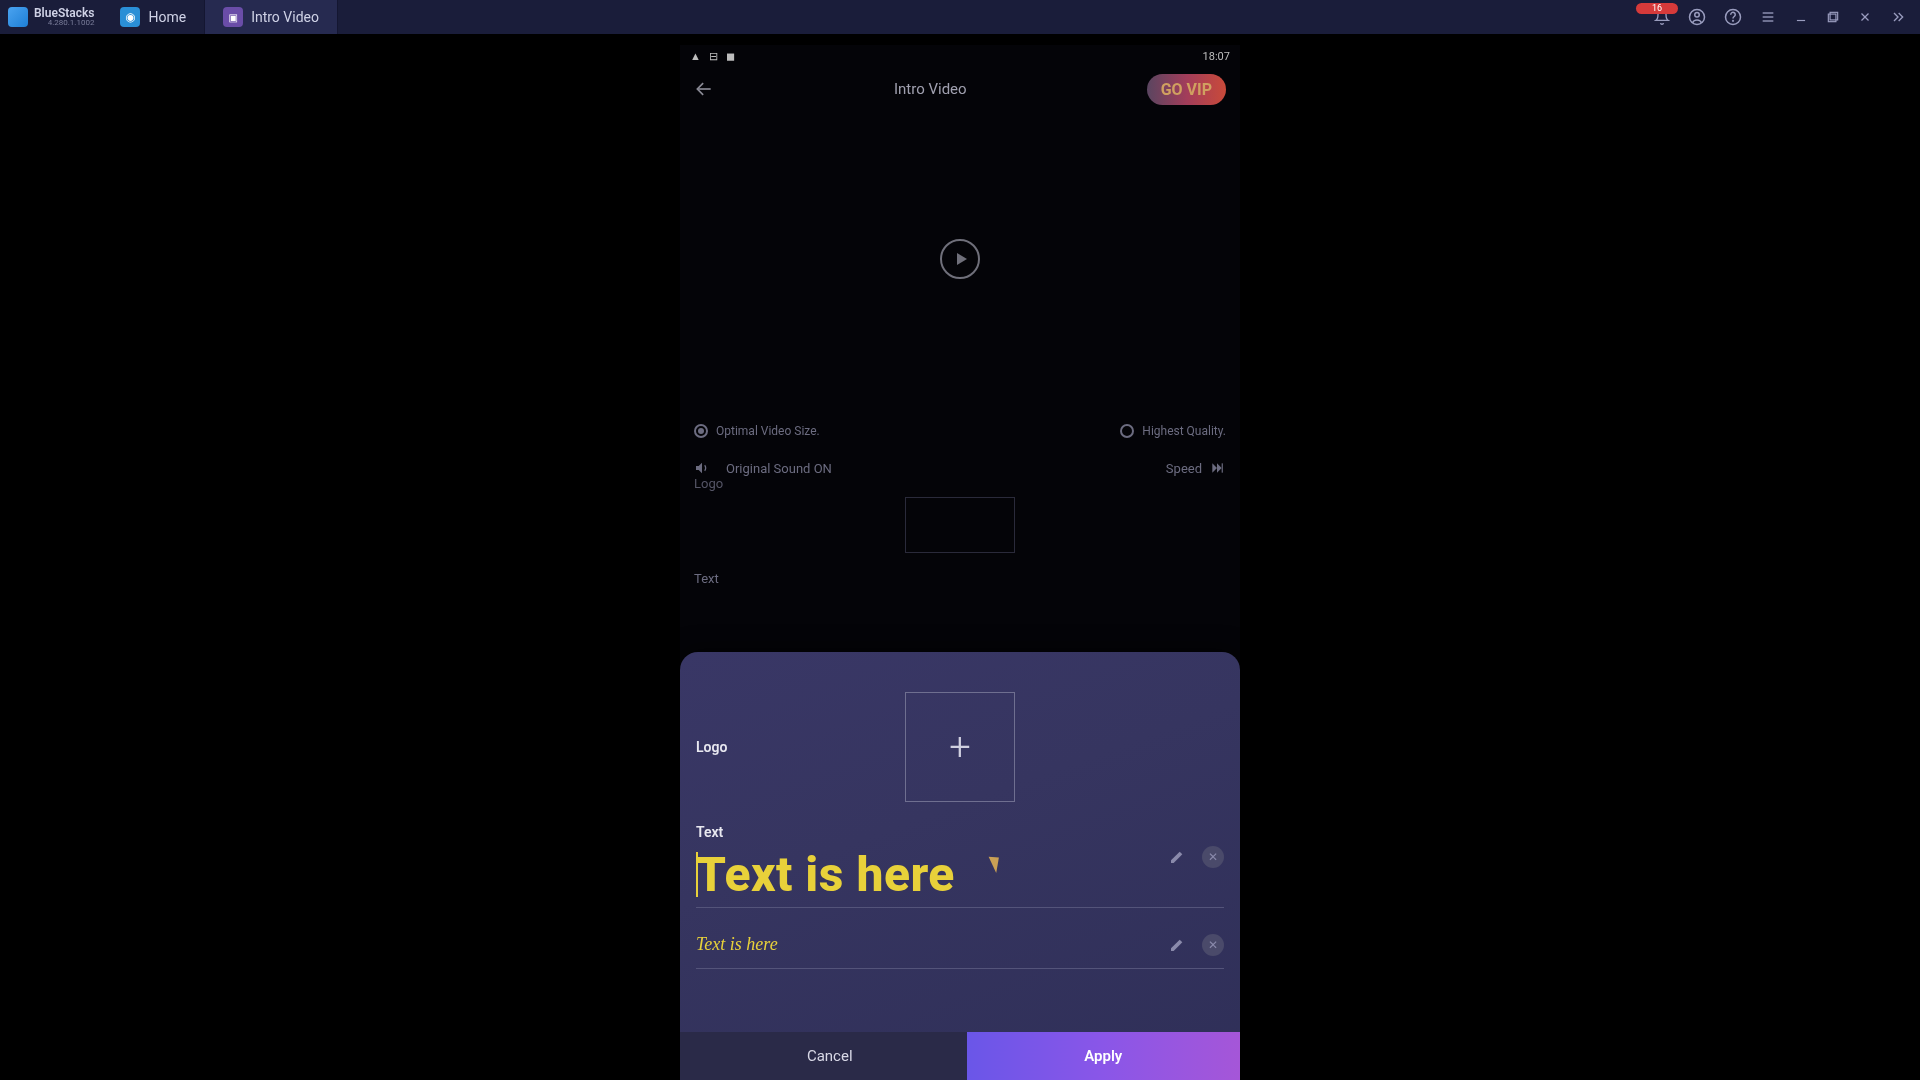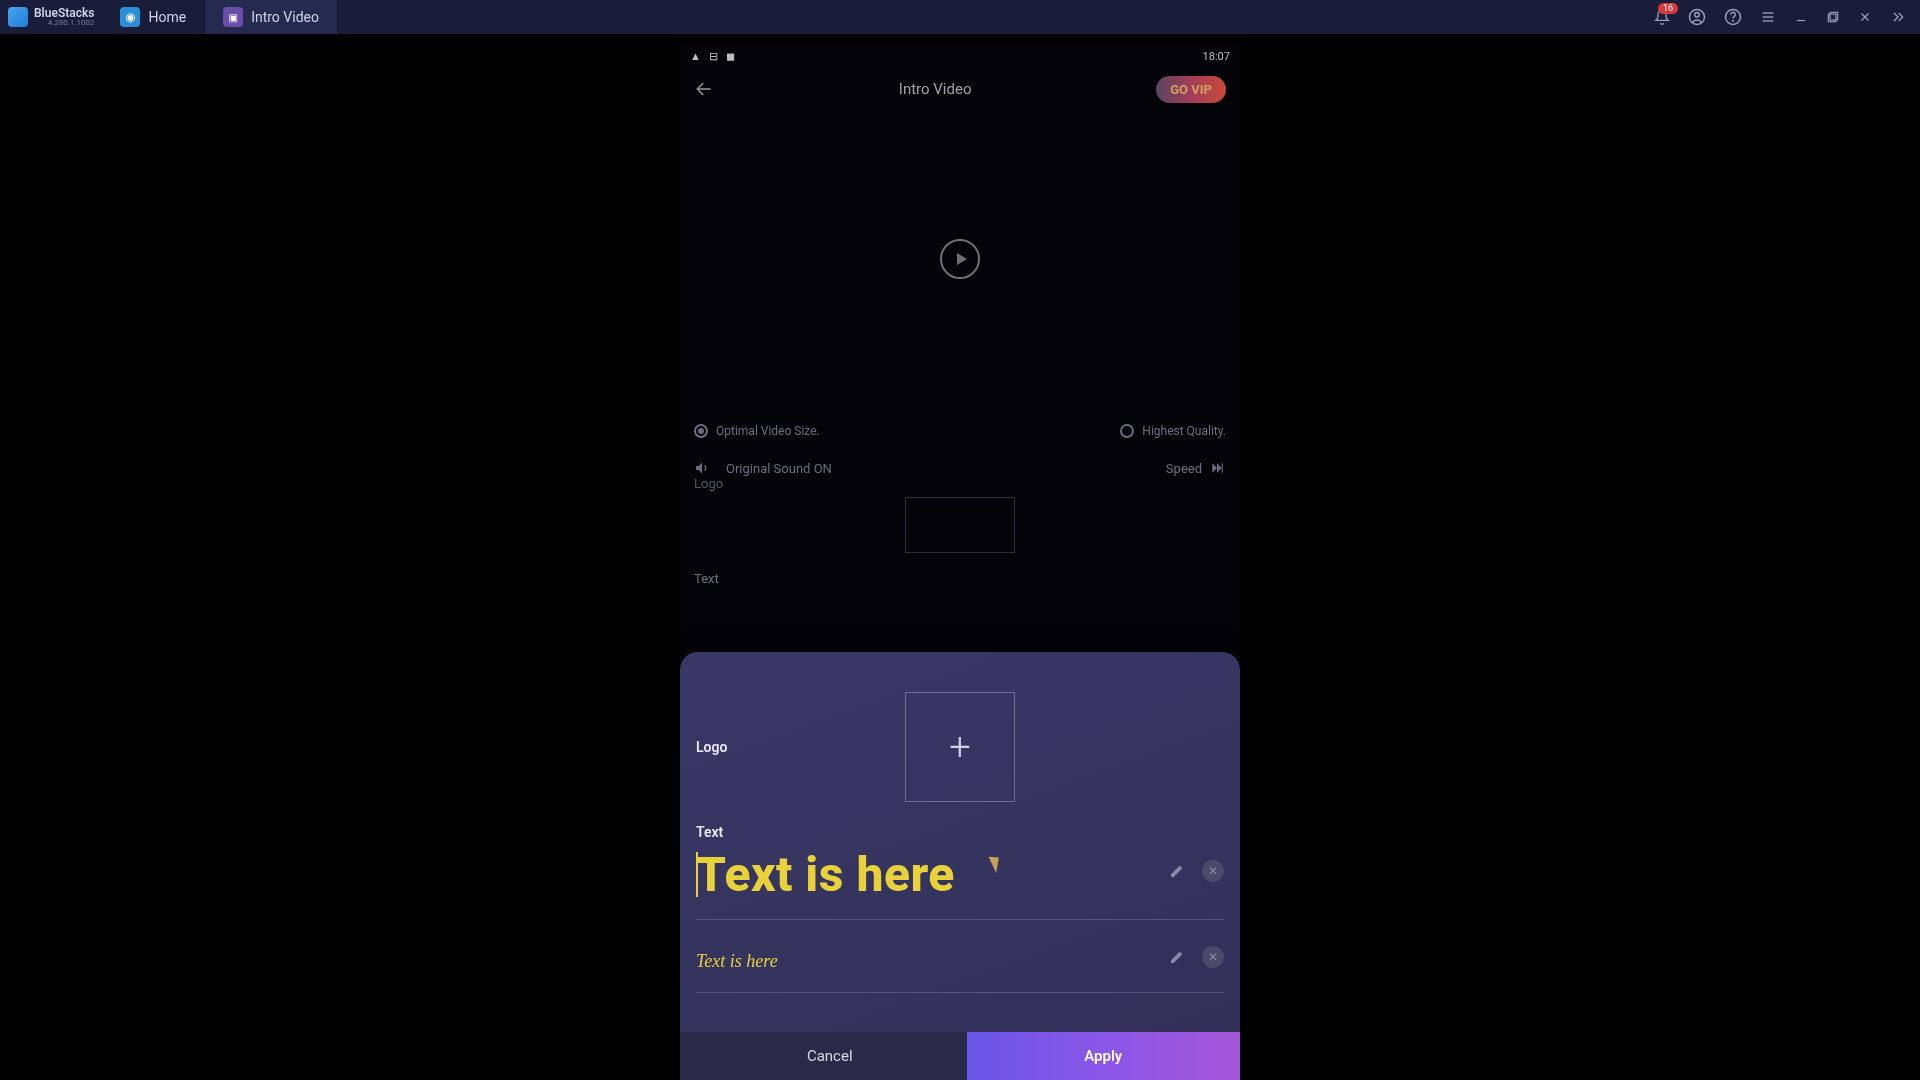--- a/index.html
+++ b/index.html
@@ -13,30 +13,30 @@
   .bs-name { color: #cfd2e6; font-size: 12px; font-weight: 600; }
   .bs-ver { color: #7a7d9a; font-size: 8px; }
   .tab { height: 34px; display: flex; align-items: center; gap: 8px; padding: 0 18px; color: #cfd2e6; font-size: 14px; border-right: 1px solid #141631; cursor: pointer; }
   .tab.active { background: #262a50; }
   .tab-icon { width: 20px; height: 20px; border-radius: 4px; display: flex; align-items: center; justify-content: center; font-size: 12px; }
   .tab-icon.home { background: #2a8fd6; color: #fff; }
   .tab-icon.intro { background: #6a4da8; color: #fff; font-size: 10px; }
   .titlebar-spacer { flex: 1; }
   .titlebar-actions { display: flex; align-items: center; gap: 18px; padding-right: 14px; }
   .tb-icon { color: #9a9dbf; font-size: 16px; cursor: pointer; position: relative; display: flex; align-items: center; justify-content: center; }
-  .tb-badge { position: absolute; top: -6px; right: -8px; background: #d63a3a; color: #fff; font-size: 9px; border-radius: 8px; padding: 1px 5px; line-height: 1; }
+  .tb-badge { position: absolute; top: -6px; right: -8px; background: #d63a3a; color: #fff; font-size: 9px; border-radius: 8px; padding: 1px 16px; line-height: 1; }
 
   
   .phone { position: absolute; left: 50%; top: 45px; transform: translateX(-50%); width: 560px; height: 1035px; background: #040408; overflow: hidden; }
   .status { height: 22px; display: flex; align-items: center; justify-content: space-between; padding: 0 10px; color: #bdbdbd; font-size: 11px; }
   .status-left { display: flex; gap: 8px; align-items: center; }
   .app-header { height: 44px; display: flex; align-items: center; justify-content: space-between; padding: 0 14px; }
   .back-btn { color: #8a8a95; font-size: 18px; cursor: pointer; }
   .app-title { color: #a0a0af; font-size: 15px; }
-  .vip-btn { background: linear-gradient(90deg,#5a4560,#a23d5a,#c94a3a); color: #d0a060; font-size: 13px; font-weight: 700; padding: 6px 14px; border-radius: 18px; cursor: pointer; }
+  .vip-btn { background: linear-gradient(90deg,#5a4560,#a23d5a,#c94a3a); color: #d0a060; font-size: 16px; font-weight: 700; padding: 6px 14px; border-radius: 18px; cursor: pointer; }
 
   .preview-area { height: 295px; position: relative; display: flex; align-items: center; justify-content: center; }
   .play-btn { width: 40px; height: 40px; border: 2px solid #6f6f7a; border-radius: 50%; display: flex; align-items: center; justify-content: center; color: #6f6f7a; font-size: 14px; cursor: pointer; }
   .play-triangle { width: 0; height: 0; border-left: 10px solid #6f6f7a; border-top: 6px solid transparent; border-bottom: 6px solid transparent; margin-left: 3px; }
 
   .under-panel { padding: 6px 14px 0 14px; }
   .radio-row { display: flex; gap: 40px; padding: 12px 0; }
   .radio-opt { display: flex; align-items: flex-end; gap: 8px; color: #6c6c80; font-size: 12px; }
   .radio-opt:last-child { margin-left: auto; }
   .radio-circ { width: 14px; height: 14px; border: 2px solid #6c6c80; border-radius: 50%; display: flex; align-items: center; justify-content: center; }
@@ -50,21 +50,21 @@
   .text-label-under { color: #6c6c80; font-size: 13px; margin-top: 18px; }
 
   
   .sheet { position: absolute; left: 0; right: 0; bottom: 0; background: linear-gradient(160deg,#393766 0%,#363560 40%,#2f2f58 100%); border-top-left-radius: 18px; border-top-right-radius: 18px; padding: 20px 16px 0 16px; box-shadow: 0 -4px 20px rgba(0,0,0,0.5); height: 428px; }
   .sheet-title { text-align: center; color: #e8e8f0; font-size: 15px; font-weight: 600; }
   .sheet-logo-row { display: flex; align-items: center; margin-top: 20px; }
   .sheet-label { color: #e8e8f0; font-size: 14px; font-weight: 600; width: 70px; }
   .logo-add { width: 110px; height: 110px; border: 1px solid #6f6f90; display: flex; align-items: center; justify-content: center; margin: 0 auto; cursor: pointer; }
   .plus { color: #d0d0e0; font-size: 38px; font-weight: 300; line-height: 1; }
   .sheet-text-label { color: #e8e8f0; font-size: 14px; font-weight: 600; margin-top: 22px; }
-  .textrow { display: flex; align-items: center; margin-top: 2px; border-bottom: 1px solid #54547a; padding-bottom: 16px; }
+  .textrow { display: flex; align-items: flex-start; margin-top: 2px; border-bottom: 1px solid #54547a; padding-bottom: 4px; }
   .textrow.big { margin-top: 6px; }
   .textval { flex: 1; color: #e8d13a; }
   .textval.big { font-size: 48px; font-weight: 800; letter-spacing: 0.5px; position: relative; }
   .textval.big::before { content: ""; position: absolute; left: 0; top: 6px; bottom: 6px; width: 2px; background: #e8d13a; }
   .textval.small { font-size: 18px; font-style: italic; font-family: Georgia, serif; }
   .row-actions { display: flex; gap: 14px; align-items: center; padding-bottom: 8px; }
   .row-icon { width: 22px; height: 22px; color: #8a8aab; display: flex; align-items: center; justify-content: center; font-size: 14px; cursor: pointer; }
   .row-icon.circ { background: #4a4a6a; border-radius: 50%; font-size: 12px; }
 
   .cursor-arrow { position: absolute; width: 0; height: 0; border-left: 9px solid #c9a055; border-top: 5px solid transparent; border-bottom: 13px solid transparent; transform: rotate(-25deg); }

